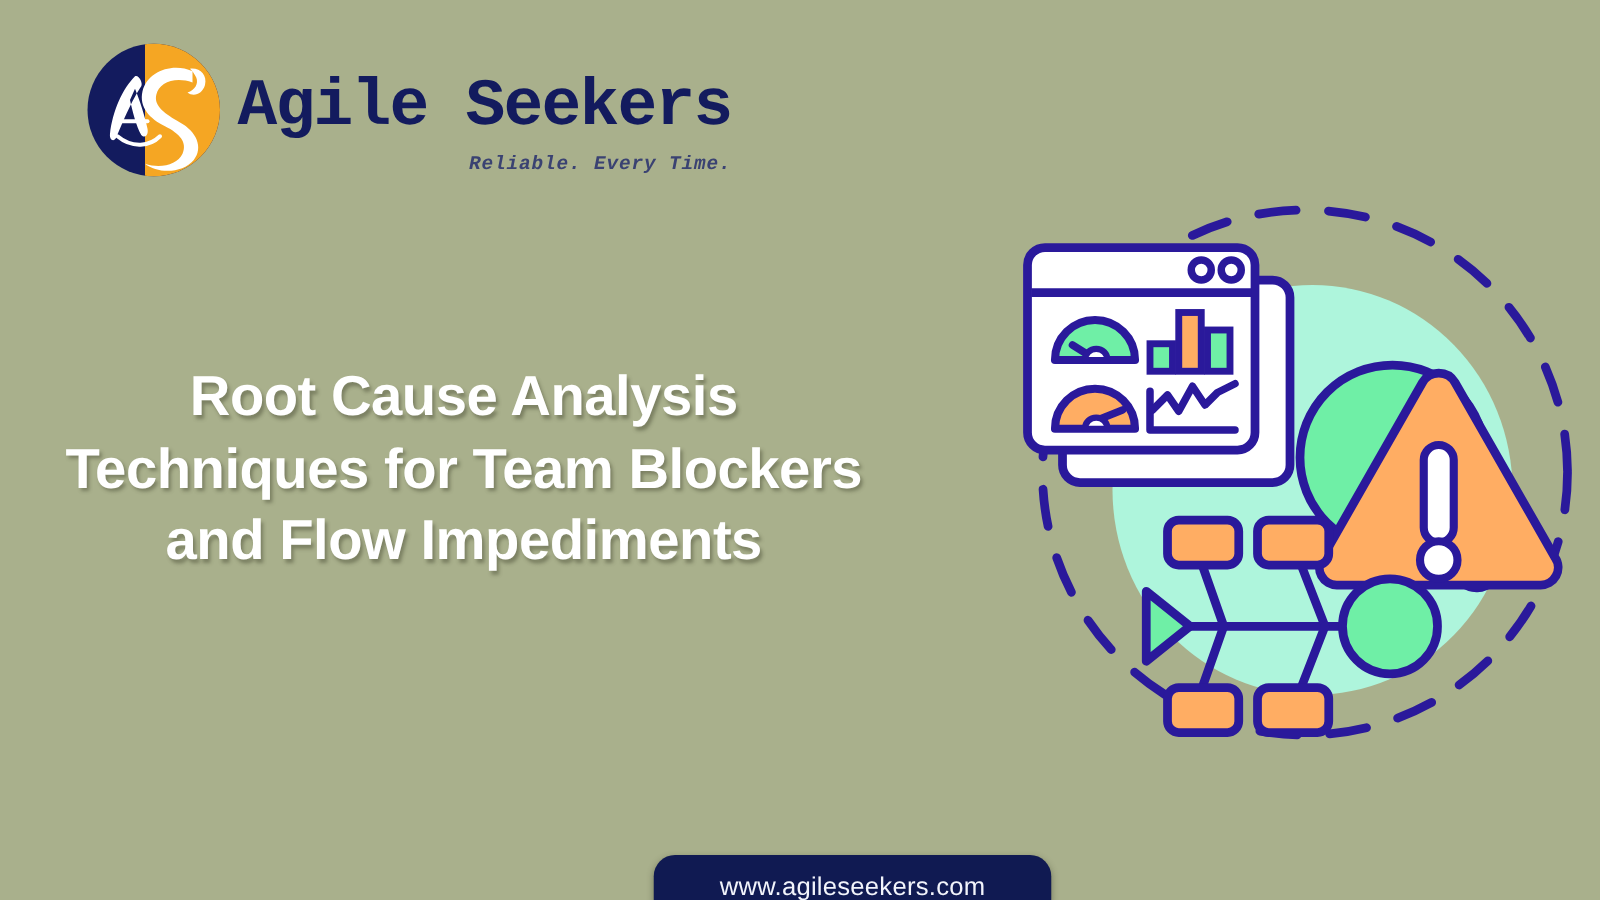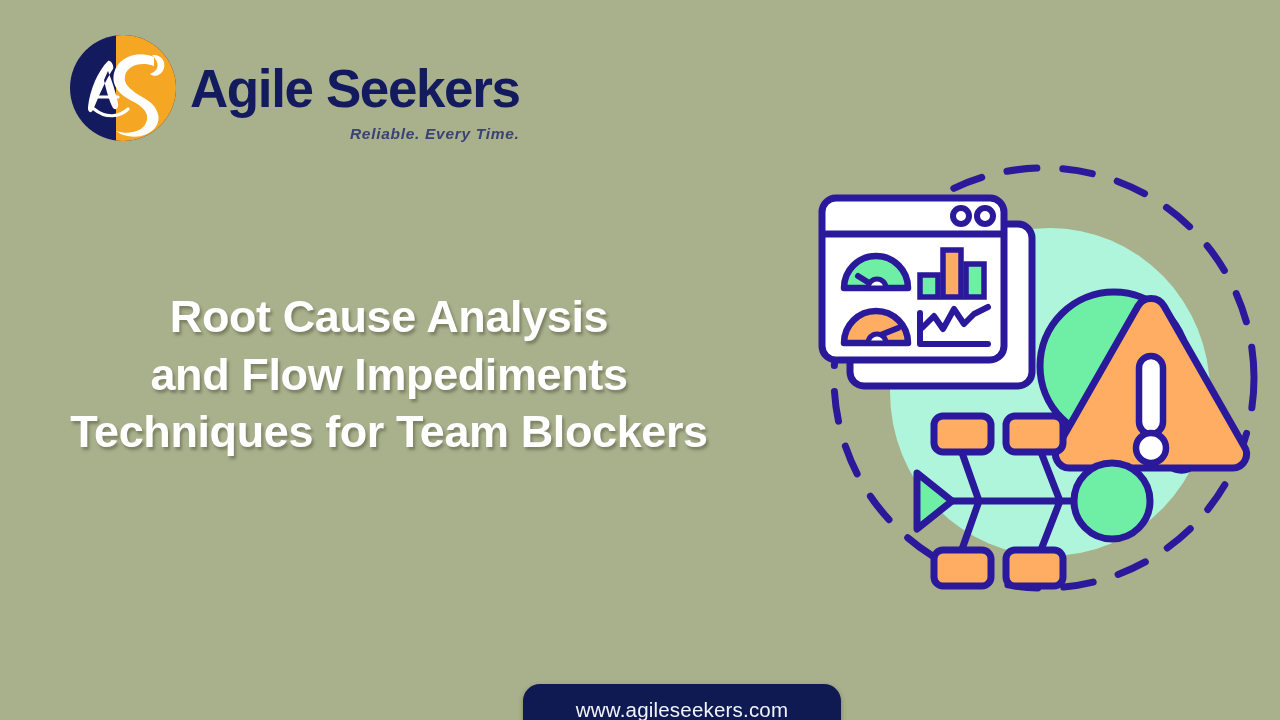--- a/index.html
+++ b/index.html
@@ -6,40 +6,40 @@
   html,body { width:1280px; height:720px; overflow:hidden; }
   body {
     font-family:"Liberation Sans", sans-serif;
     background:#a9b08c;
     position:relative;
   }
 
   
   #logo-block {
     position:absolute; left:68px; top:33px;
-    display:flex; align-items:flex-end;
+    display:flex; align-items:center;font-family:Liberation Mono, monospace;
   }
   #logo-mark { width:110px; height:110px; flex:none; }
   #logo-words {
     margin-left:12px; padding-top:22px;
     display:flex; flex-direction:column; align-items:flex-end;
   }
   #brand-name {
     font-size:53px; font-weight:bold; color:#131b5e;
     letter-spacing:-1.4px; line-height:1; white-space:nowrap;
   }
   #brand-tagline {
     font-size:15.5px; font-style:italic; font-weight:600;
     color:#3a4272; letter-spacing:0.7px; margin-top:10px;
     white-space:nowrap;
   }
 
   
   #headline {
-    position:absolute; left:18px; top:288px; width:742px;
+    position:absolute; left:0; top:288px; width:742px;
     text-align:center;
     font-size:45px; font-weight:bold; color:#ffffff;
     line-height:1.28; letter-spacing:-0.4px;
     text-shadow:2px 3px 3px rgba(60,62,40,0.42);
   }
   #headline .ln { display:block; white-space:nowrap; }
 
   
   #illustration { position:absolute; left:812px; top:128px; width:468px; height:488px; }
   #illustration svg { display:block; width:100%; height:100%; }
@@ -102,22 +102,22 @@
   </span>
 
   <div id="logo-words">
     <div id="brand-name">Agile Seekers</div>
     <div id="brand-tagline">Reliable. Every Time.</div>
   </div>
 </div>
 
 <h1 id="headline">
   <span class="ln">Root Cause Analysis</span>
+  <span class="ln">Techniques for Team Blockers</span>
   <span class="ln">and Flow Impediments</span>
-  <span class="ln">Techniques for Team Blockers</span>
 </h1>
 
 <div id="illustration">
   <svg viewBox="0 0 468 488" xmlns="http://www.w3.org/2000/svg">
 
     <circle cx="232" cy="250" r="210" fill="none" stroke="#2a199b" stroke-width="7" stroke-linecap="round" stroke-dasharray="30 26"></circle>
 
     <ellipse cx="238" cy="264" rx="160" ry="164" fill="#aef5dc"></ellipse>
 
     <g>

